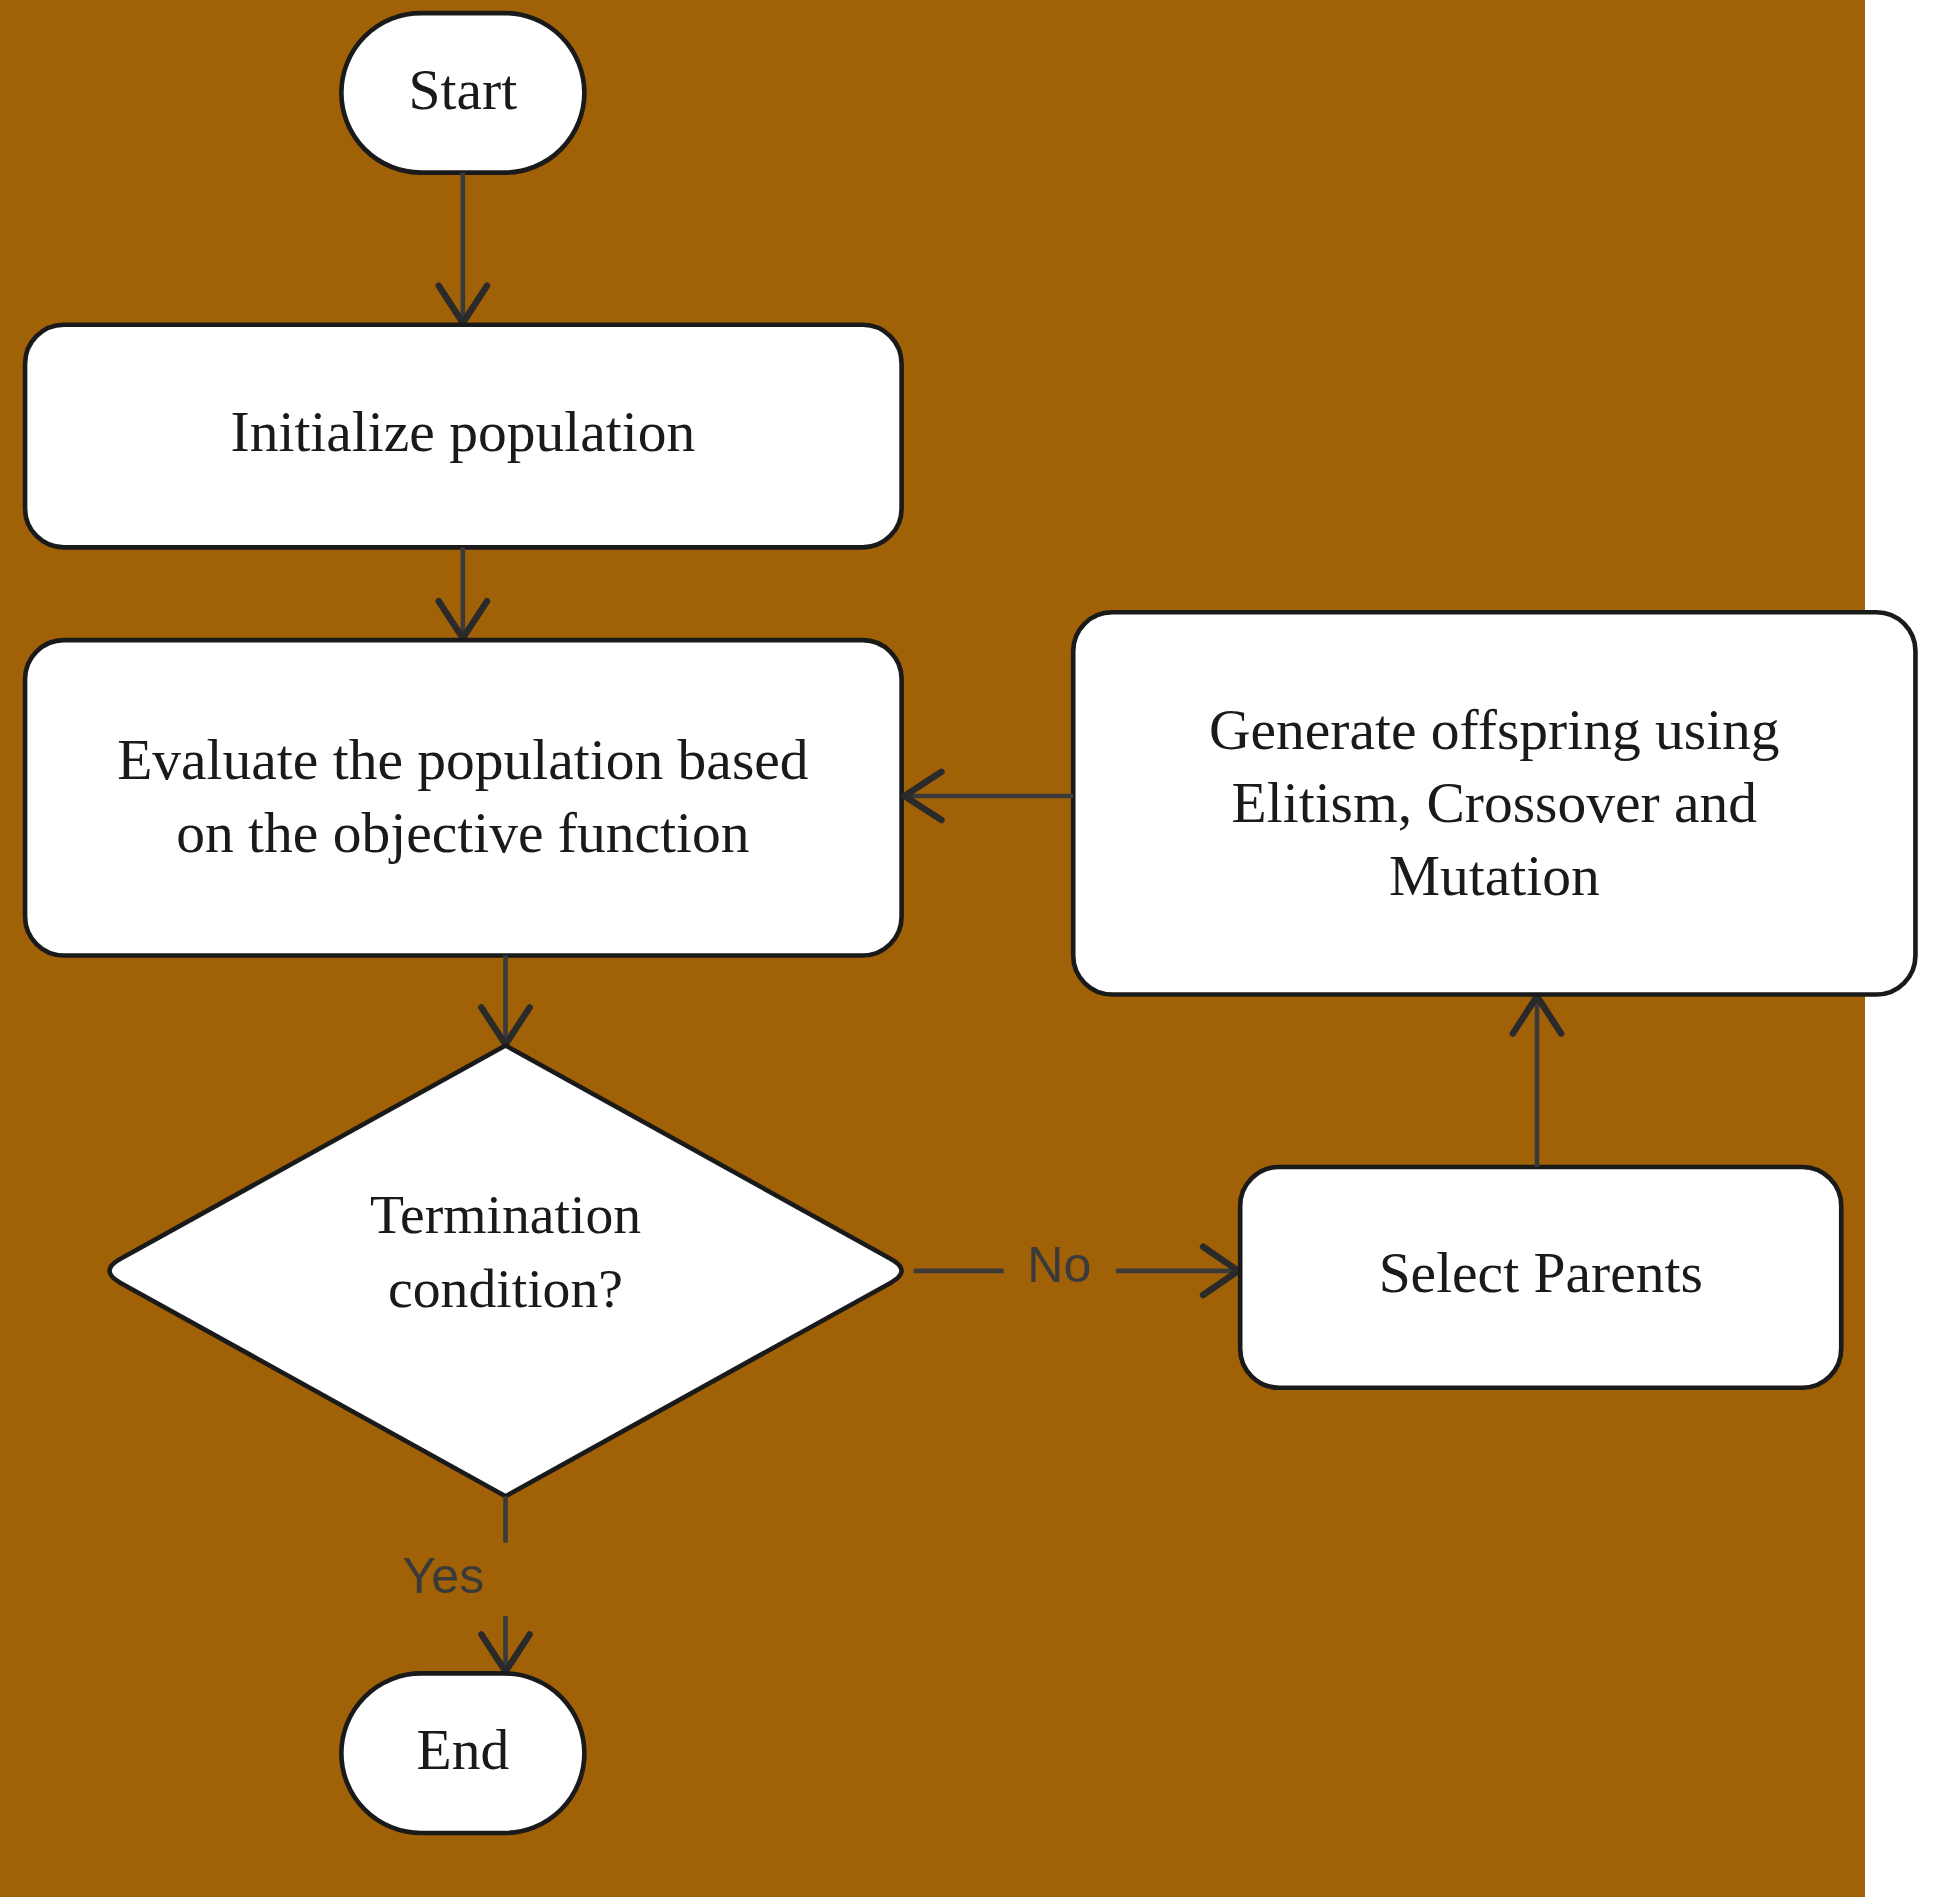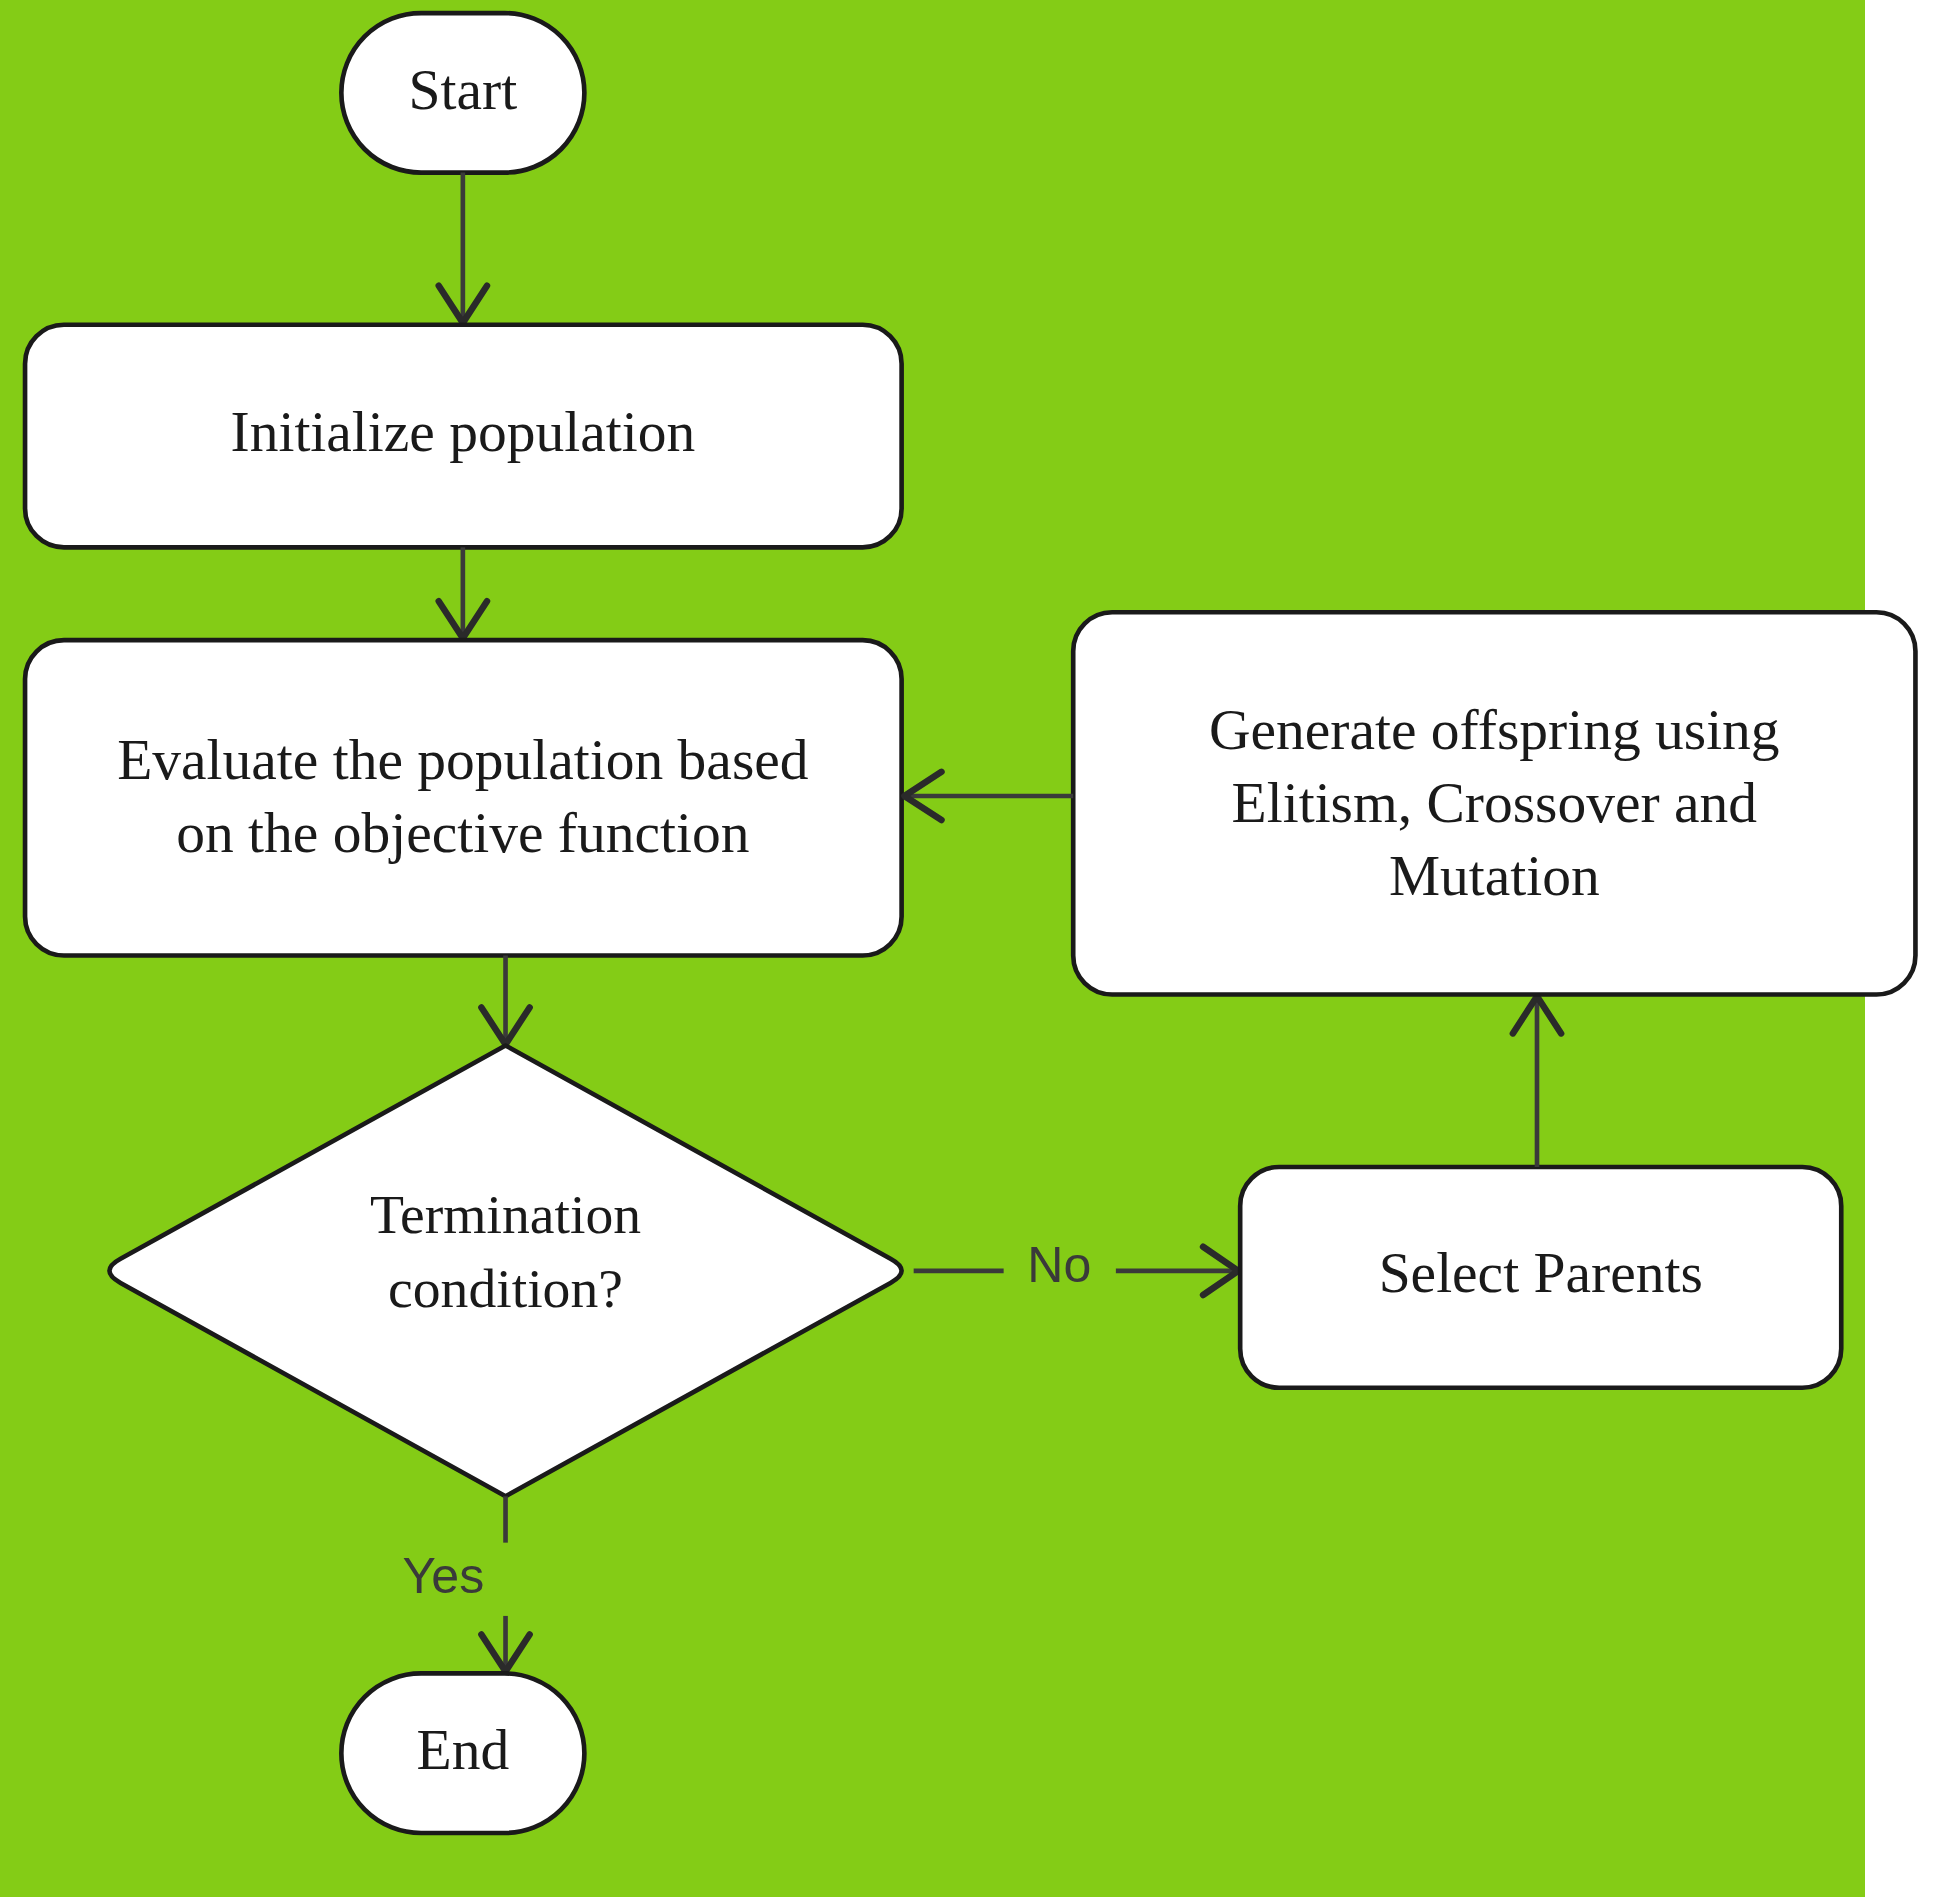--- a/index.html
+++ b/index.html
@@ -10,21 +10,21 @@
   body {
     width: 1934px;
     height: 1898px;
     font-family: "Liberation Serif", serif;
     overflow: hidden;
   }
   #flowchart-root {
     position: relative;
     width: 1865px;
     height: 1898px;
-    background: #84cc16;
+    background: #a16207;
   }
   svg#flow-svg {
     display: block;
     width: 1934px;
     height: 1898px;
   }
   .node-shape {
     fill: #ffffff;
     stroke: #1a1a1a;
     stroke-width: 5;

